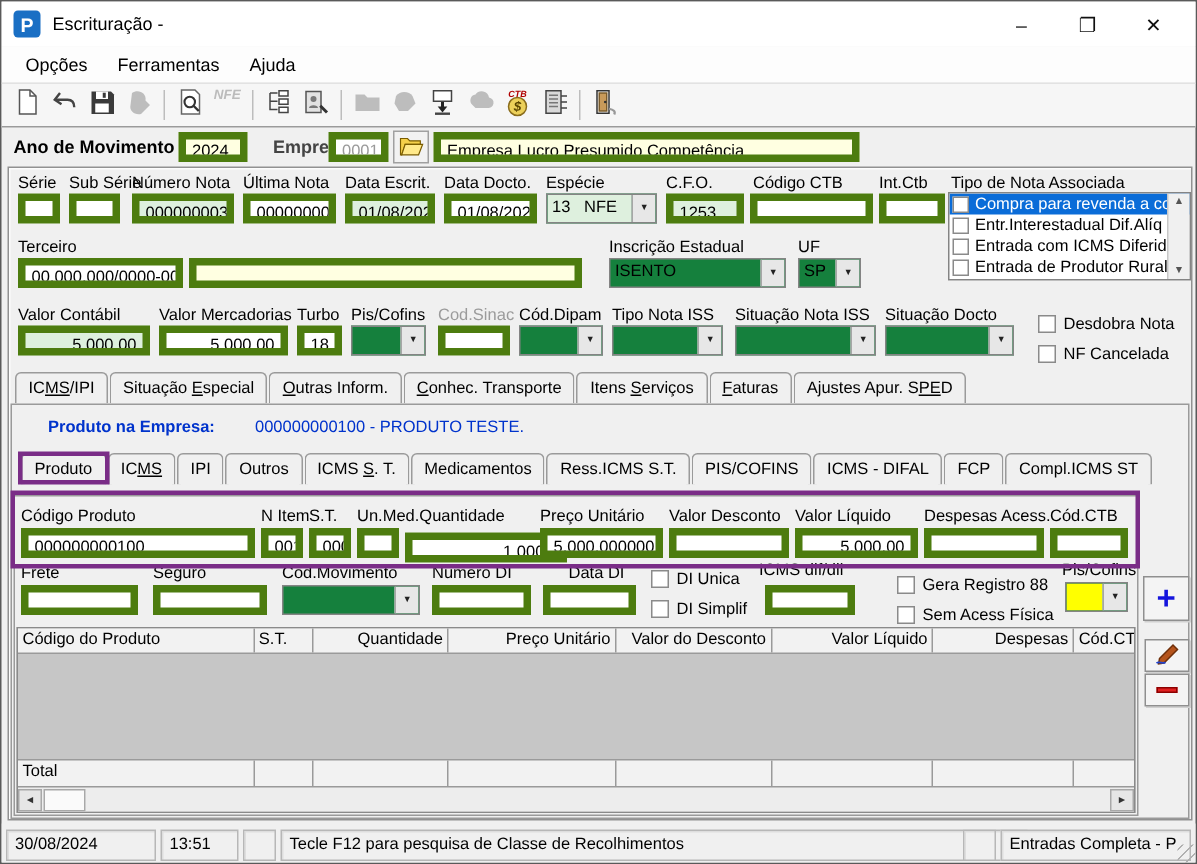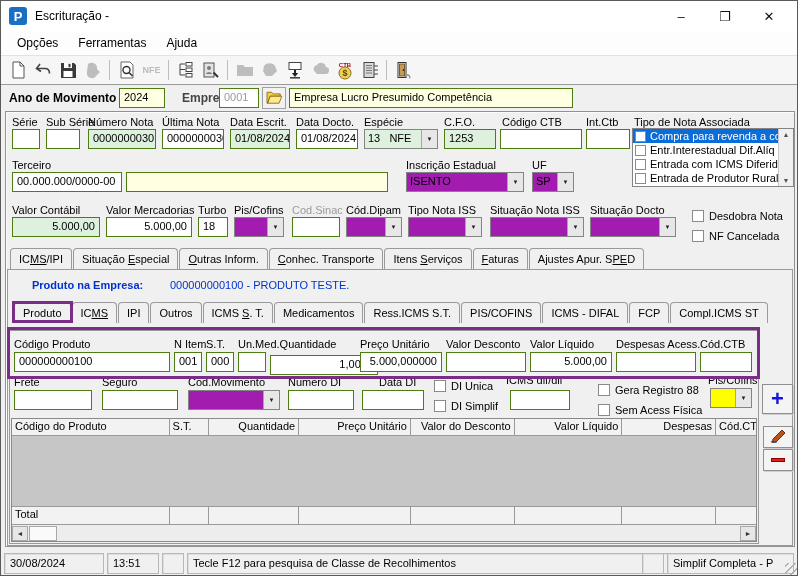--- a/index.html
+++ b/index.html
@@ -9,31 +9,31 @@
 
   
   .titlebar { position:absolute; left:0; top:0; width:798px; height:30px; background:#ffffff; display:flex; align-items:center; padding:0 8px; }
   .app-logo { width:18px; height:18px; background:#1a6fc4; border-radius:3px; color:#fff; font-weight:bold; font-size:13px; display:flex; align-items:center; justify-content:center; margin-right:8px; }
   .title-text { font-size:12px; }
   .win-controls { margin-left:auto; display:flex; }
   .win-btn { width:44px; height:30px; display:flex; align-items:center; justify-content:center; font-size:13px; color:#111; }
   .menubar { position:absolute; left:0; top:30px; width:798px; height:24px; background:#fdfdfd; display:flex; align-items:center; padding-left:6px; }
   .menu-item { padding:4px 10px; font-size:12px; }
   .toolbar { position:absolute; left:0; top:54px; width:798px; height:30px; background:#f6f6f6; border-top:1px solid #e2e2e2; border-bottom:1px solid #9b9b9b; display:flex; align-items:center; padding-left:4px; }
-  .tb-icon { width:25px; height:24px; display:flex; align-items:center; justify-content:center; }
+  .tb-icon { width:25px; height:24px; display:flex; justify-content:center;font-style:italic; }
   .tb-sep { width:1px; height:20px; background:#bdbdbd; margin:0 4px; }
 
   
   .lbl { position:absolute; white-space:nowrap; font-size:11px; }
   .lbl.dis { color:#9b9b9b; }
-  .fld { position:absolute; height:20px; background:#fff; border:1px solid #4d7c0f; padding:2px 4px; font-size:11px; white-space:pre; overflow:hidden; }
+  .fld { position:absolute; height:20px; background:#fff; border:5px solid #4d7c0f; padding:2px 4px; font-size:11px; white-space:pre; overflow:hidden; }
   .green { background:#def0de; }
   .yellow { background:#ffffe1; }
   .num { text-align:right; }
-  .dd { position:absolute; height:20px; background:#a21caf; border:1px solid #848484; display:flex; overflow:hidden; }
+  .dd { position:absolute; height:20px; background:#15803d; border:1px solid #848484; display:flex; overflow:hidden; }
   .dd .t { flex:1; padding:2px 3px; white-space:pre; overflow:hidden; }
   .dd .b { width:16px; flex:none; background:#e7e7e7; border-left:1px solid #a6a6a6; display:flex; align-items:center; justify-content:center; font-size:6px; color:#222; }
   .cbrow { position:absolute; display:flex; align-items:center; gap:5px; white-space:nowrap; }
   .cb { width:12px; height:12px; flex:none; background:#fff; border:1px solid #8a8a8a; }
 
   .mainbox { position:absolute; left:4px; top:110px; width:790px; height:436px; background:#f0f0f0; border:1px solid #919191; box-shadow:inset 1px 1px 0 #fcfcfc; }
 
   
   .listbox { position:absolute; background:#fff; border:1px solid #848484; overflow:hidden; }
   .lb-item { height:14px; display:flex; align-items:center; gap:4px; padding-left:2px; white-space:nowrap; overflow:hidden; padding-right:16px; }
@@ -452,17 +452,17 @@
       <span style="display:block;width:14px;height:4px;background:#e02020;border:1px solid #8c0000;"></span>
     </div>
   </div>
 
   <div class="statusbar">
     <div class="sb-panel" style="left:3px;width:100px;">30/08/2024</div>
     <div class="sb-panel" style="left:106px;width:52px;">13:51</div>
     <div class="sb-panel" style="left:161px;width:22px;"></div>
     <div class="sb-panel" style="left:186px;width:498px;">Tecle F12 para pesquisa de Classe de Recolhimentos</div>
     <div class="sb-panel" style="left:641px;width:22px;"></div>
-    <div class="sb-panel" style="left:666px;width:127px;">Simplif Completa - P</div>
+    <div class="sb-panel" style="left:666px;width:127px;">Entradas Completa - P</div>
     <div class="grip"></div>
   </div>
 
 </div>
 
 </body></html>

